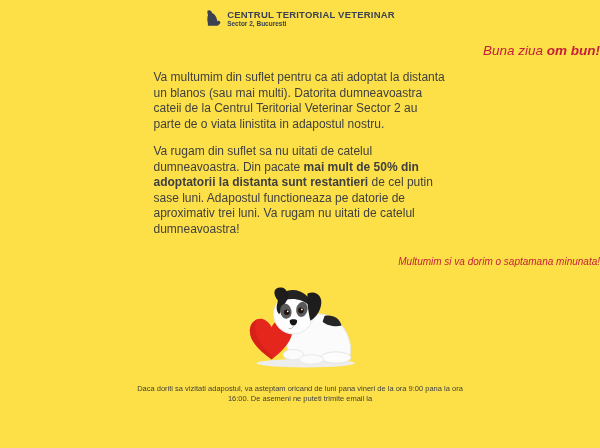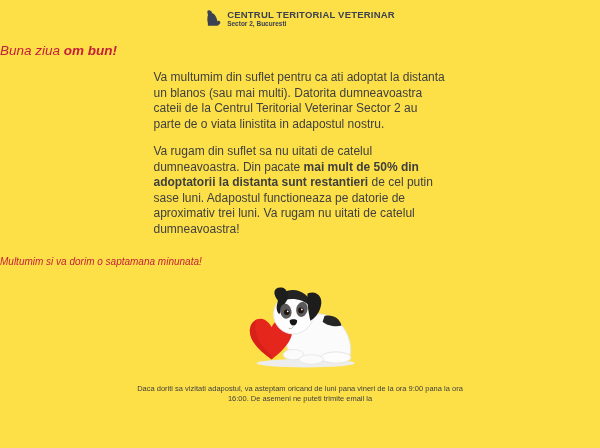--- a/index.html
+++ b/index.html
@@ -13,30 +13,30 @@
   .logo-row {
     display: flex; justify-content: center; align-items: center;
     gap: 5px; padding-top: 9px;
   }
   .logo-icon { flex: 0 0 auto; display: block; }
   .logo-text { text-align: left; color: #3b4150; }
   .logo-name { font-size: 9.5px; font-weight: bold; letter-spacing: 0.2px; line-height: 11px; }
   .logo-sub  { font-size: 6.5px; font-weight: bold; line-height: 8px; }
   
   .greeting {
-    text-align: left; font-style: italic; font-size: 13.5px;
+    text-align: right; font-style: italic; font-size: 13.5px;
     color: #c41e3a; margin-top: 15px;
   }
   .greeting .bold { font-weight: bold; }
   
   .content { width: 293px; margin: 0 auto; font-size: 12px; line-height: 15.5px; }
   .content p { margin: 12px 0 0 0; }
   .content .bold { font-weight: bold; }
   .closing {
-    text-align: left; font-style: italic; font-size: 10px;
+    text-align: right; font-style: italic; font-size: 10px;
     color: #c41e3a; margin-top: 19px;
   }
   
   .figure { text-align: center; margin-top: 12px; height: 94px; }
   
   .footer {
     width: 340px; margin: 11px auto 0 auto; text-align: center;
     font-size: 7.5px; line-height: 9.5px; color: #3f3f3f;
   }
 </style>

